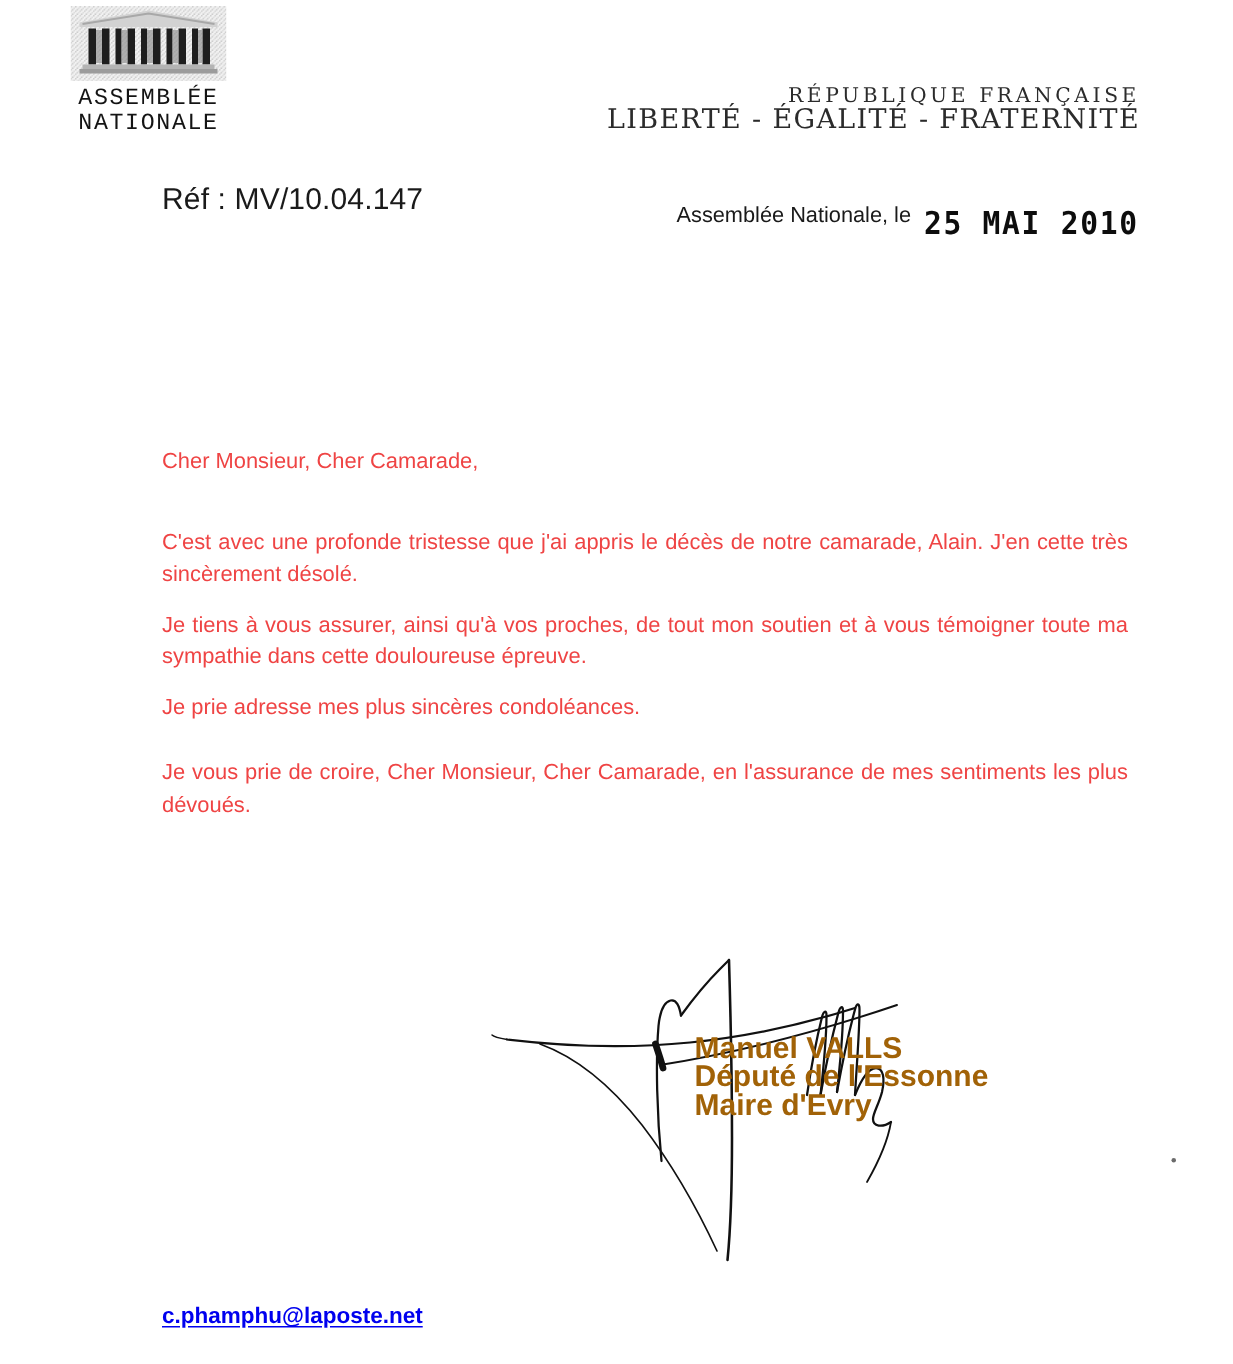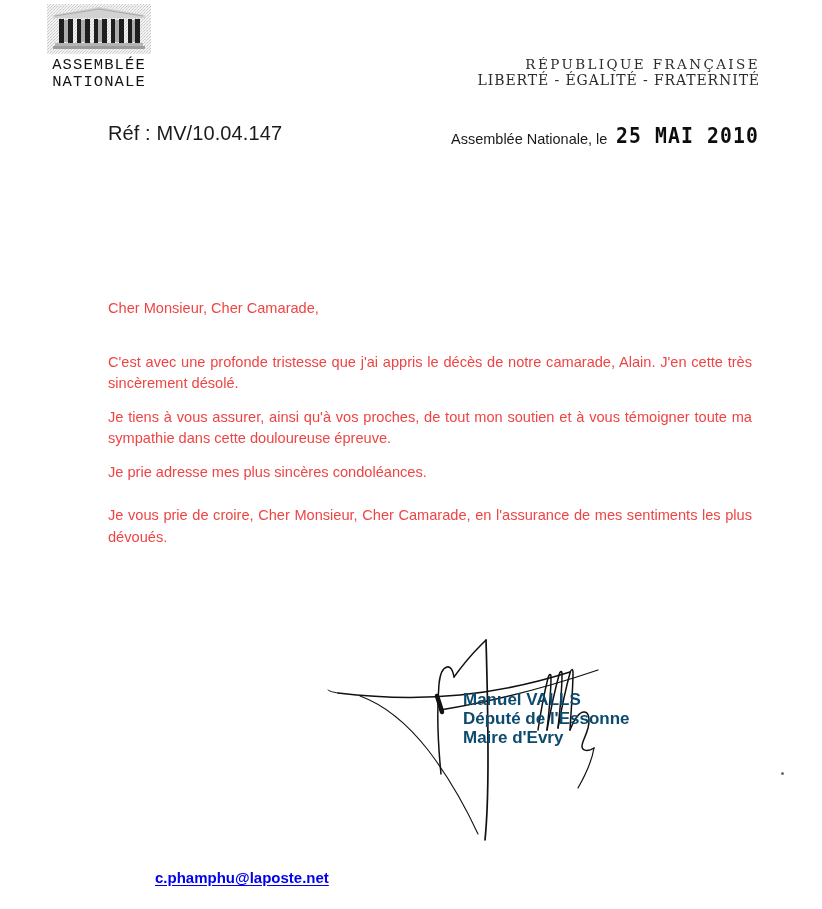--- a/index.html
+++ b/index.html
@@ -61,43 +61,43 @@
   }
   .republic .rf-line1 {
     font-family: "DejaVu Serif", "Liberation Serif", serif;
     font-size: 13.5px;
     letter-spacing: 2.4px;
     line-height: 16px;
     white-space: nowrap;
   }
   .republic .rf-line2 {
     font-family: "DejaVu Serif", "Liberation Serif", serif;
-    font-size: 14px;
+    font-size: 18px;
     letter-spacing: 0.9px;
     line-height: 16px;
     white-space: nowrap;
   }
 
   
   .ref-line {
     position: absolute;
     left: 108px;
     top: 122px;
     font-size: 20px;
     letter-spacing: 0.1px;
     white-space: nowrap;
   }
   .date-line {
     position: absolute;
     left: 451px;
-    top: 123px;
+    top: 136px;
     font-size: 14.5px;
     white-space: nowrap;
     display: flex;
-    align-items: flex-end;
+    align-items: flex-start;
     gap: 9px;
   }
   .date-stamp {
     font-family: "DejaVu Sans Mono", "Liberation Mono", monospace;
     font-size: 21px;
     font-weight: 700;
     letter-spacing: 1.2px;
     color: #0d0d0d;
     transform: scaleX(0.94);
     transform-origin: left center;
@@ -137,44 +137,43 @@
     left: 0;
     top: 0;
     width: 310px;
     height: 270px;
     overflow: visible;
   }
   .sig-block {
     position: absolute;
     left: 143px;
     top: 112px;
-    font-size: 17px;
+    font-size: 20px;
     font-weight: 700;
     line-height: 19px;
-    color: #0c4a6e;
+    color: #a16207;
     white-space: nowrap;
   }
   .sig-block span { display: block; }
 
   
   .recipient {
     position: absolute;
     left: 108px;
     top: 868px;
     font-size: 15px;
     line-height: 20px;
     font-weight: 600;
     color: #131313;
   }
   .recipient .addr-name { display: block; }
   .recipient .addr-email {
     display: inline-block;
     text-underline-offset: 2px;
     font-weight: 600;
-    margin-left: 47px;
   }
 
   .speck {
     position: absolute;
     left: 781px;
     top: 772px;
     width: 3px;
     height: 3px;
     background: #6b6b6b;
     border-radius: 50%;

